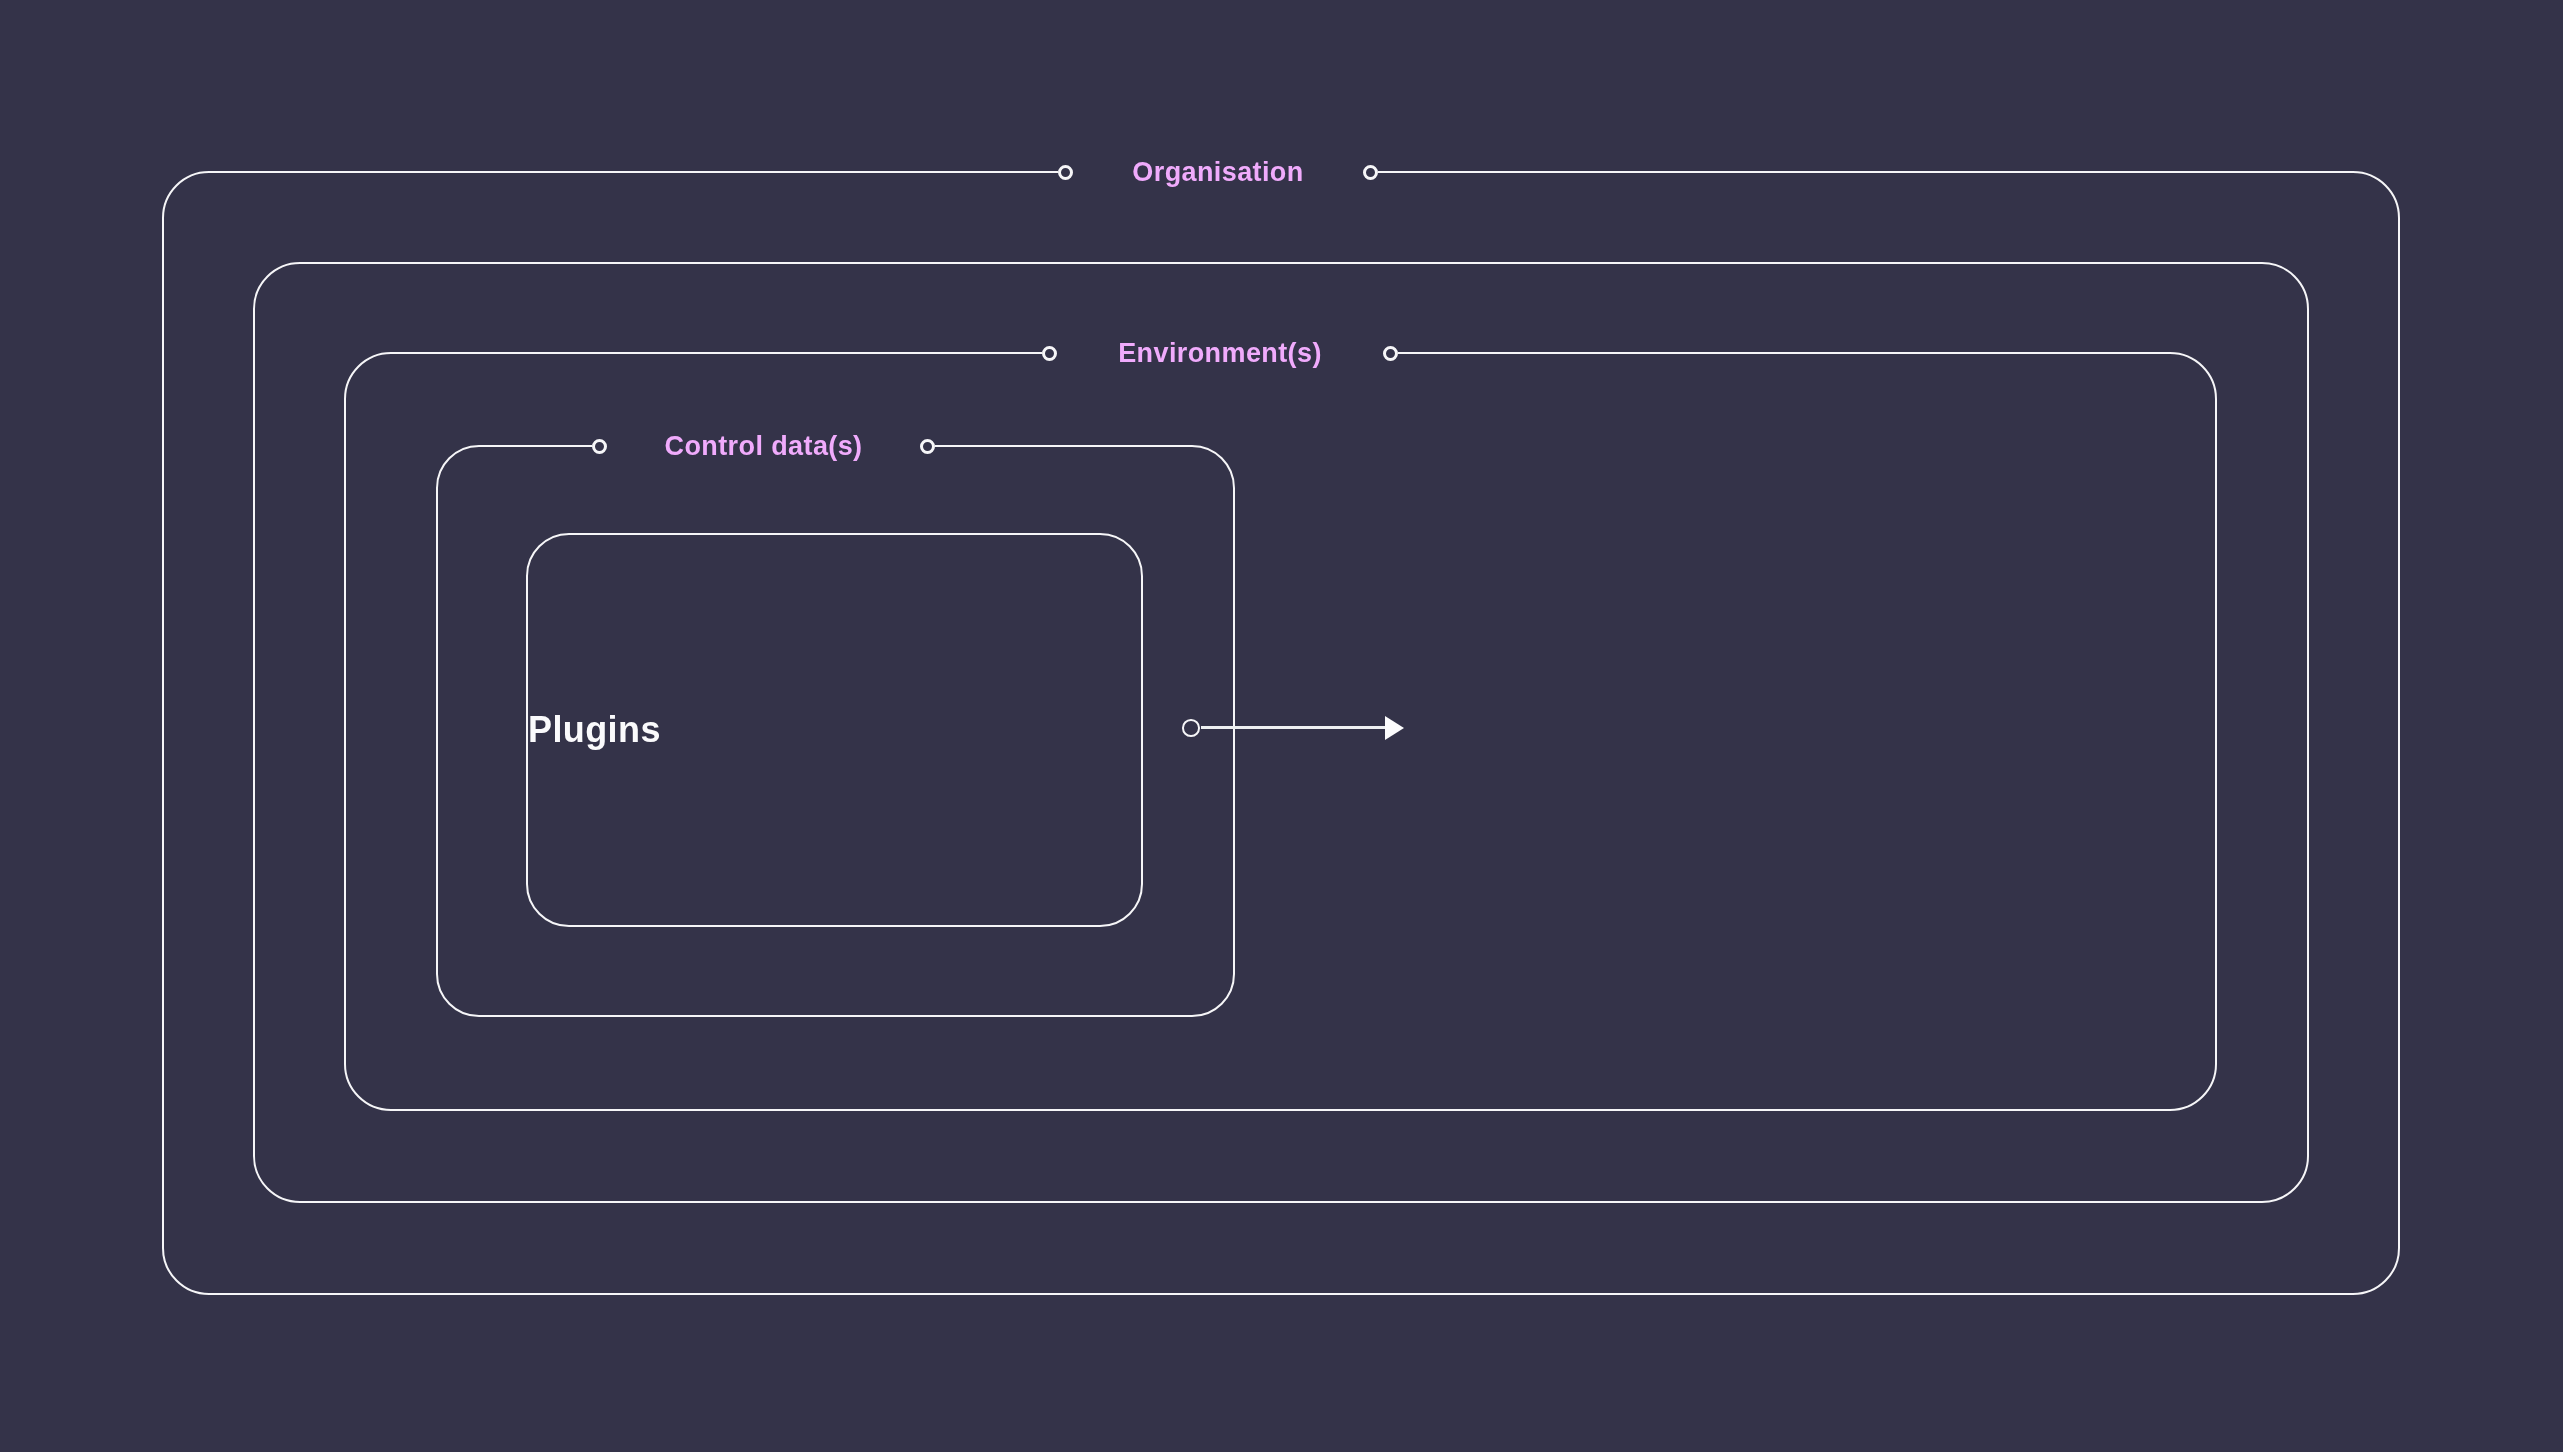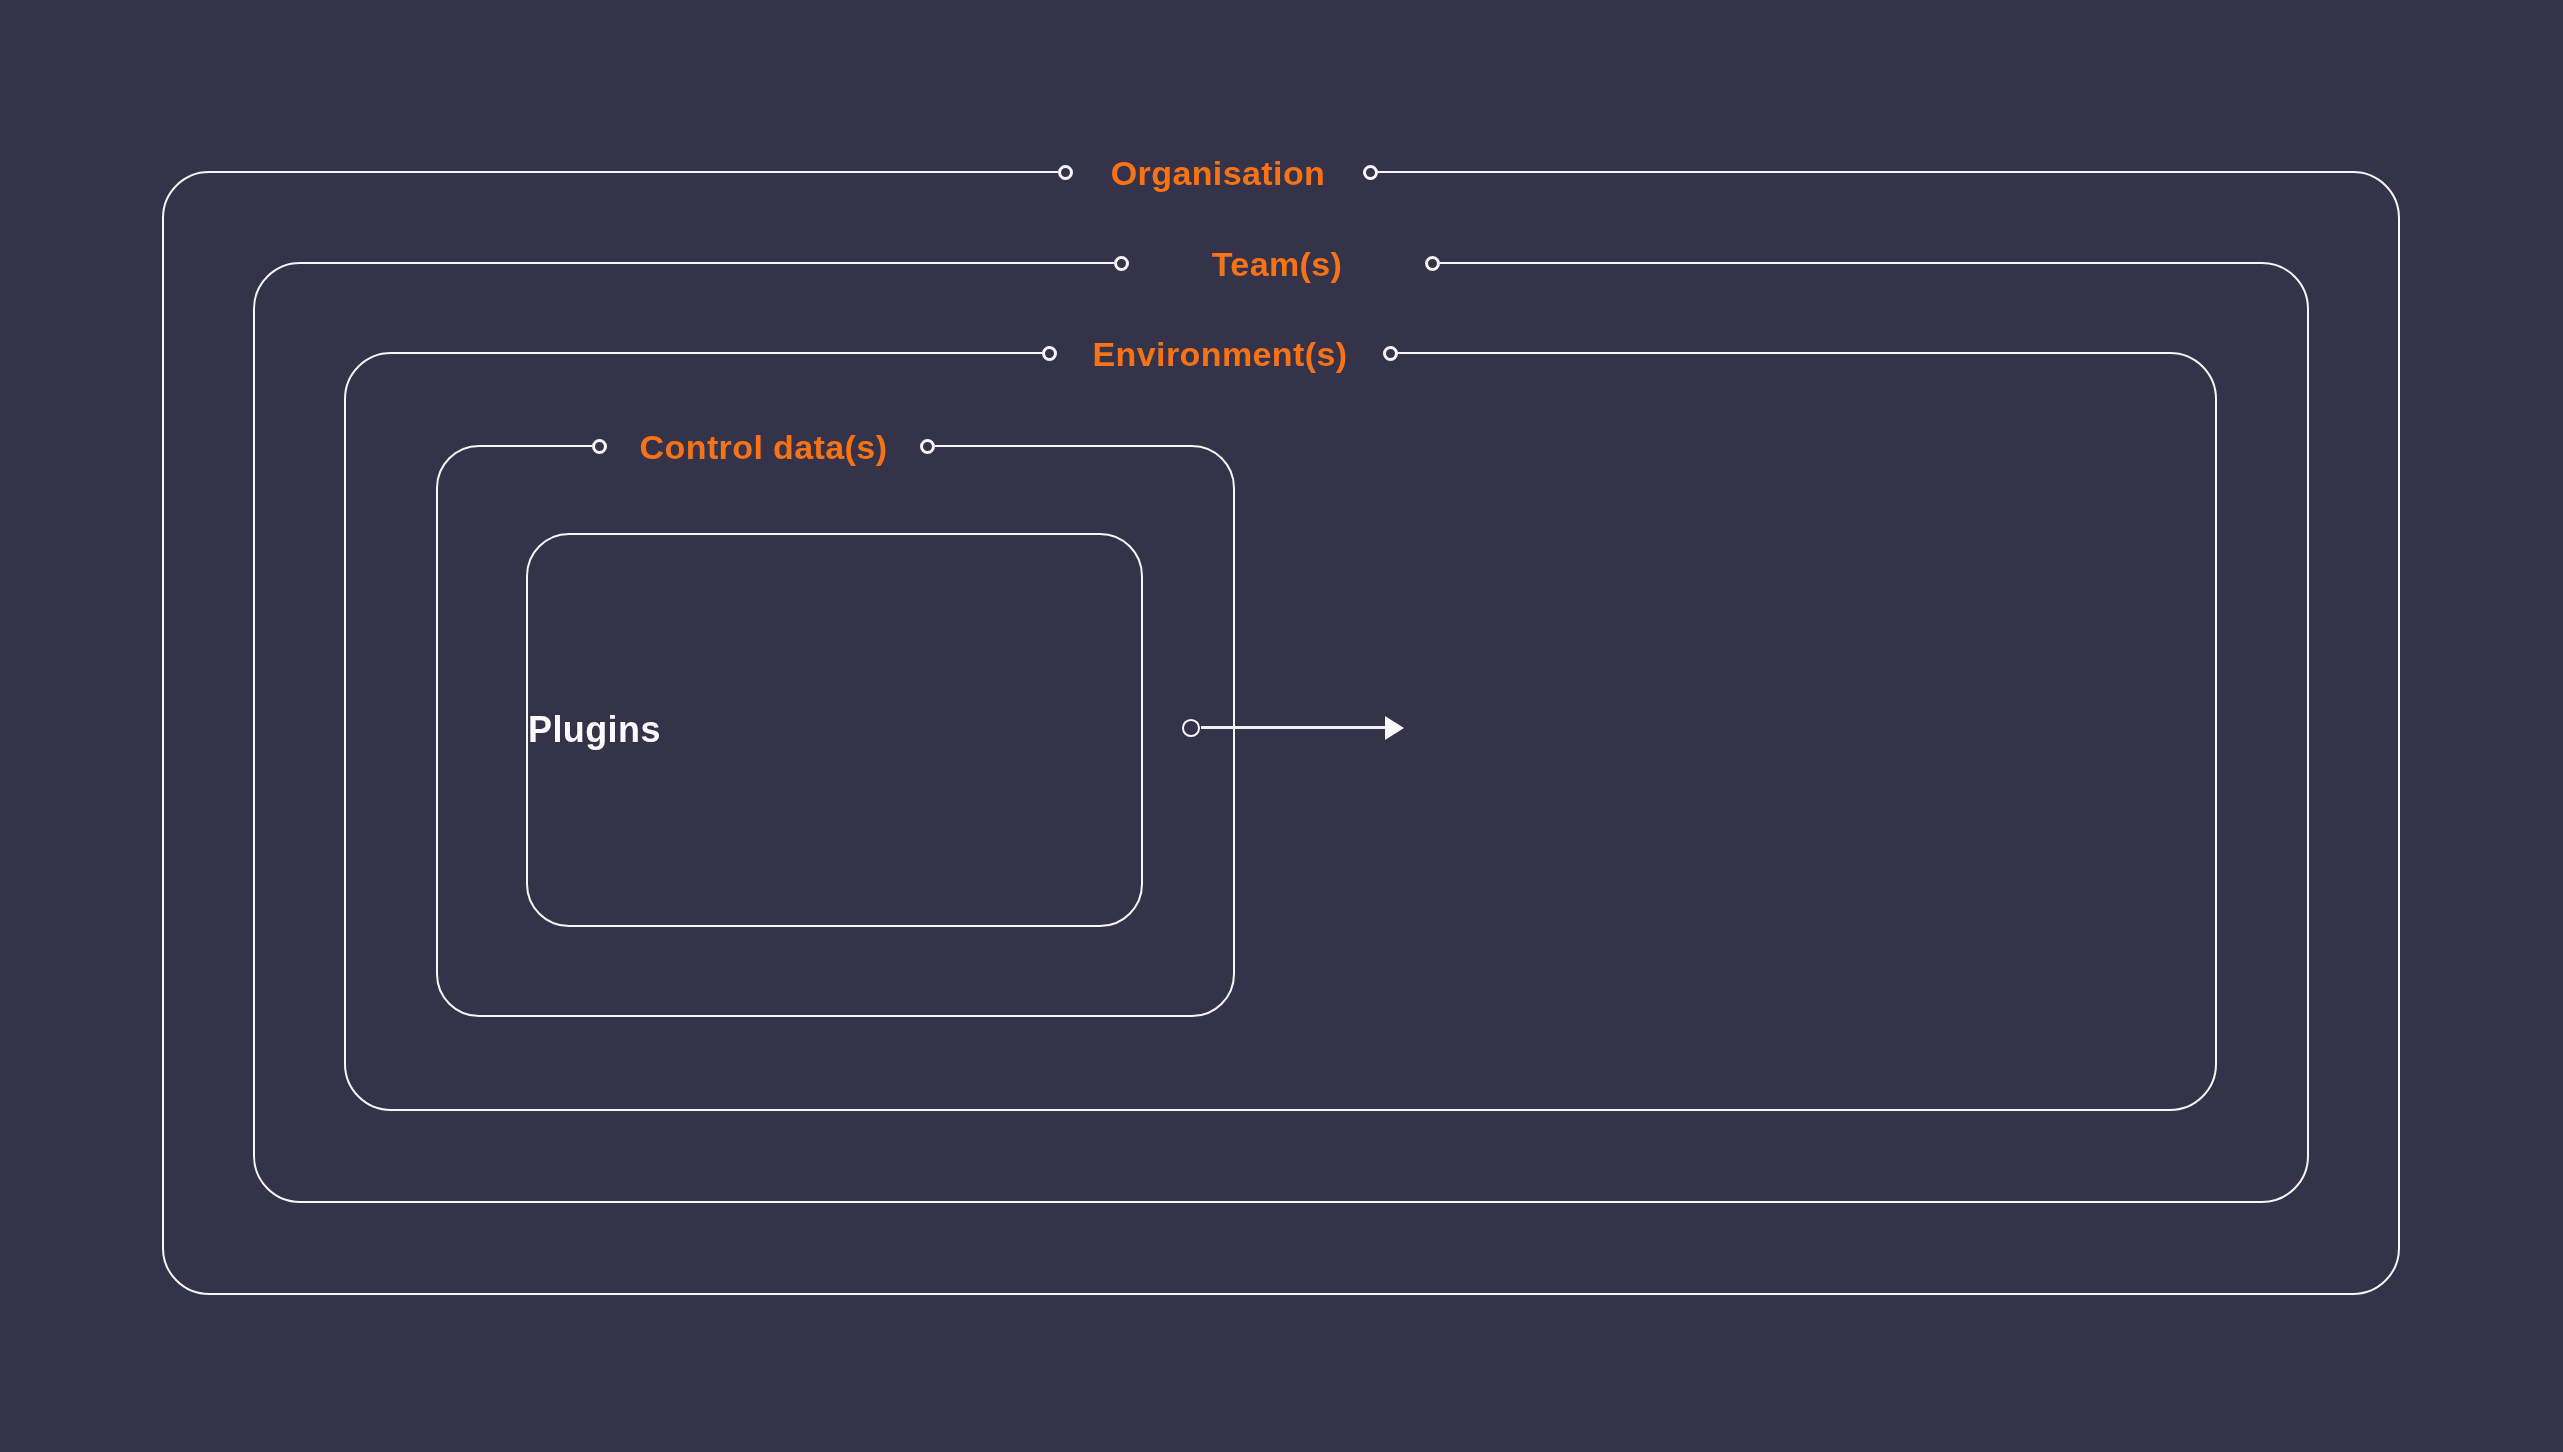--- a/index.html
+++ b/index.html
@@ -39,22 +39,22 @@
     width: 9.4px;
     height: 9.4px;
     margin-top: -7.7px;
     border: 3px solid #f6f6f8;
     border-radius: 50%;
     background: #343349;
   }
   .label-strip .dot.left  { left: 0; }
   .label-strip .dot.right { right: 0; }
   .box-label {
-    color: #f97316;
-    font-size: 34px;
+    color: #f0abfc;
+    font-size: 27px;
     font-weight: 700;
     letter-spacing: 0.4px;
     white-space: nowrap;
     line-height: 1;
   }
 
   
   .box-org      { left: 162px;  top: 171px;  width: 2238px; height: 1124px; }
   .box-team     { left: 89px;  top: 89px;  width: 2056px; height: 941px; }
   .box-env      { left: 89px;  top: 88px;  width: 1873px; height: 759px;  }
@@ -108,25 +108,20 @@
 <div class="canvas">
 
   <div class="box r-outer box-org">
     <div class="label-strip strip-org">
       <span class="dot left"></span>
       <span class="box-label">Organisation</span>
       <span class="dot right"></span>
     </div>
 
     <div class="box r-outer box-team">
-      <div class="label-strip strip-team">
-        <span class="dot left"></span>
-        <span class="box-label">Team(s)</span>
-        <span class="dot right"></span>
-      </div>
 
       <div class="box r-outer box-env">
         <div class="label-strip strip-env">
           <span class="dot left"></span>
           <span class="box-label">Environment(s)</span>
           <span class="dot right"></span>
         </div>
 
         <div class="box r-inner box-control">
           <div class="label-strip strip-control">

